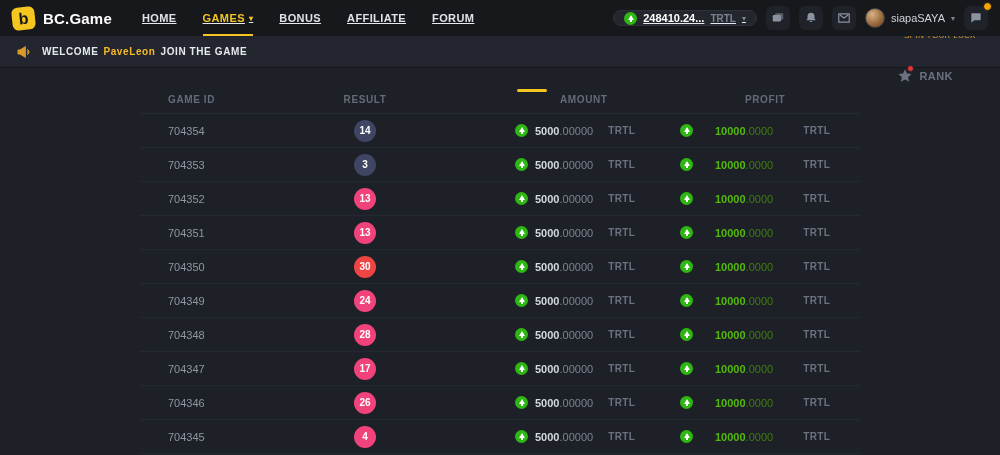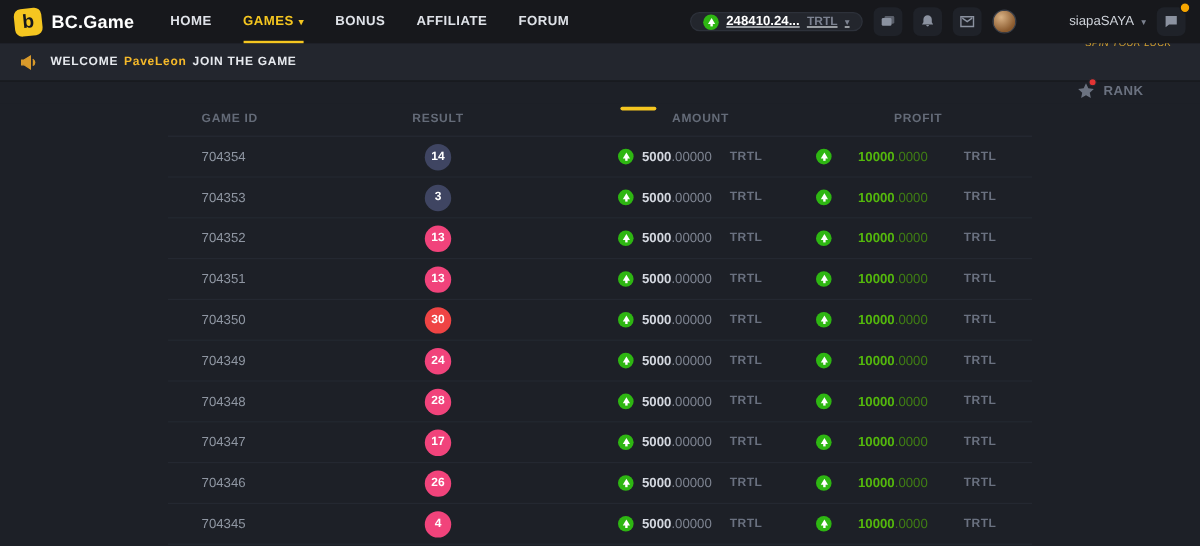--- a/index.html
+++ b/index.html
@@ -27,21 +27,21 @@
     background: #f5c620;
     border-radius: 6px;
     color: #17181c;
     font-weight: bold;
     font-size: 16px;
     display: flex; align-items: center; justify-content: center;
     transform: rotate(-6deg);
   }
   .logo-text { font-size: 15px; font-weight: bold; color: #ffffff; letter-spacing: 0.2px; }
 
-  .nav { display: flex; gap: 26px; margin-left: 30px; height: 20px; align-items: center; }
+  .nav { display: flex; gap: 26px; margin-left: 30px; height: 20px; align-items: center; text-decoration: underline; }
   .nav-item {
     font-size: 11px; font-weight: bold; letter-spacing: 0.4px;
     color: #dfe2e8; cursor: pointer; position: relative;
     display: flex; align-items: center; gap: 4px; height: 36px;
   }
   .nav-item.active { color: #f5c620; }
   .nav-item.active::after {
     content: ""; position: absolute; left: 0; right: 0; bottom: 0;
     height: 2px; background: #f5c620;
   }
@@ -78,21 +78,21 @@
     cursor: pointer; position: relative;
   }
   .icon-btn svg { fill: #8b92a0; }
 
   .user-menu { display: flex; align-items: center; gap: 6px; cursor: pointer; }
   .avatar {
     width: 20px; height: 20px; border-radius: 50%;
     background: radial-gradient(circle at 35% 30%, #d8b184, #8a5a2e 70%);
     border: 1px solid #3a3f49;
   }
-  .username { font-size: 11px; color: #cfd3da; margin-left: 38px; }
+  .username { font-size: 11px; color: #cfd3da; }
 
   .notif-badge {
     position: absolute; top: -4px; right: -4px;
     width: 9px; height: 9px; border-radius: 50%;
     background: #f7a600; border: 1px solid #17181c;
   }
 
   
   .announce {
     height: 32px; background: #23262e;

